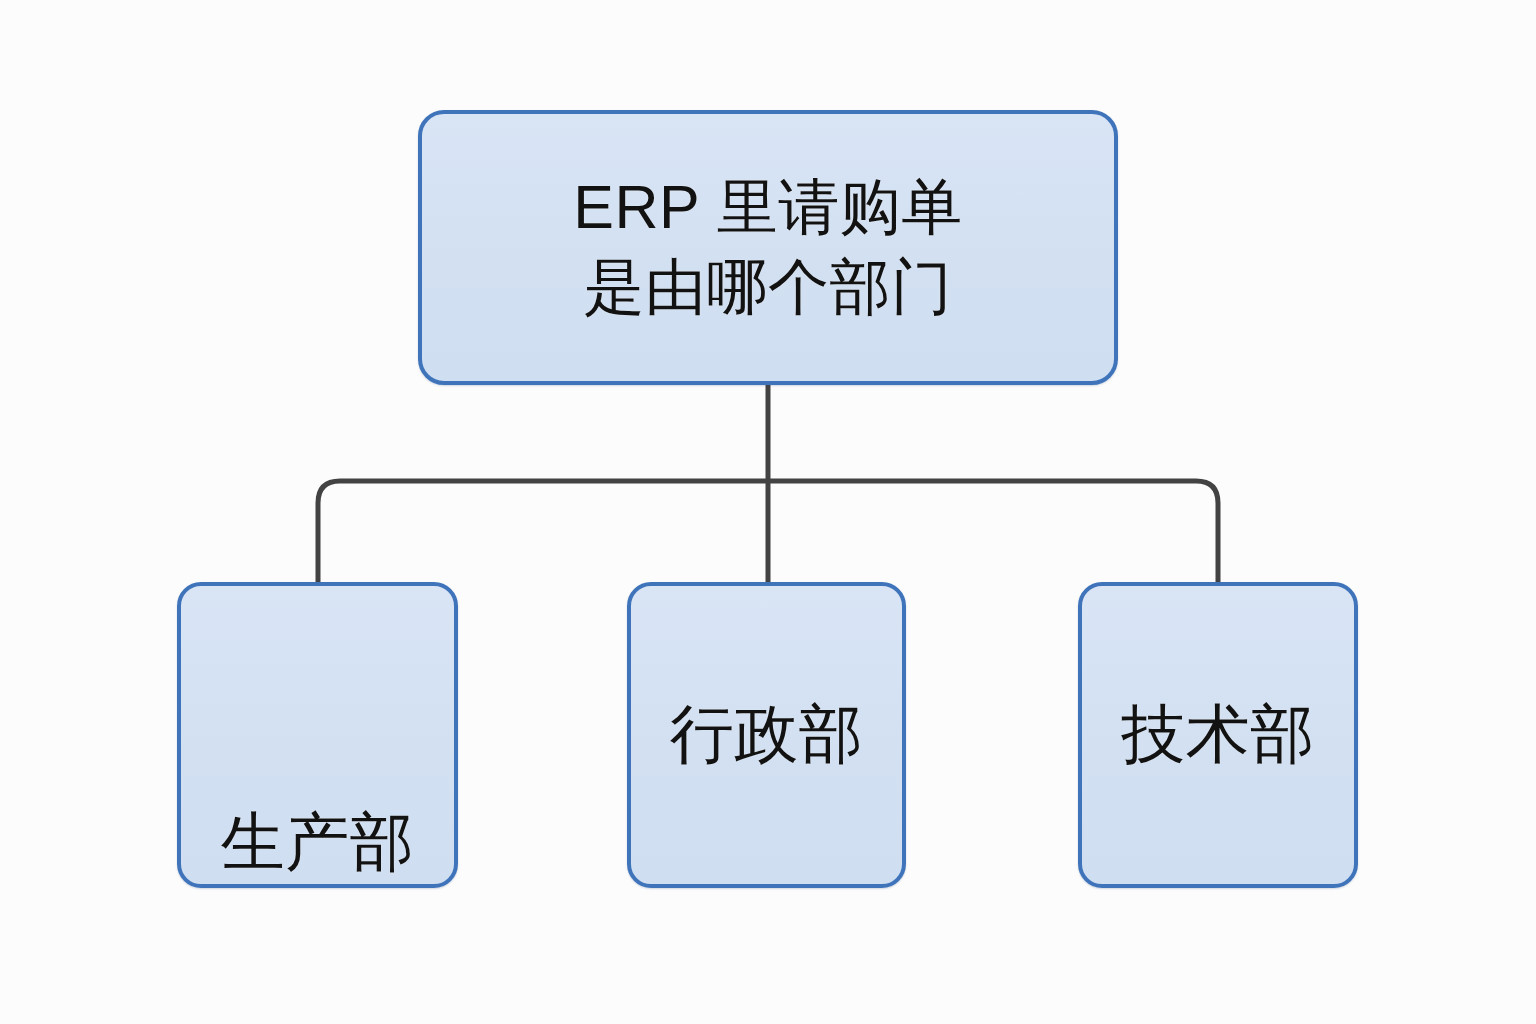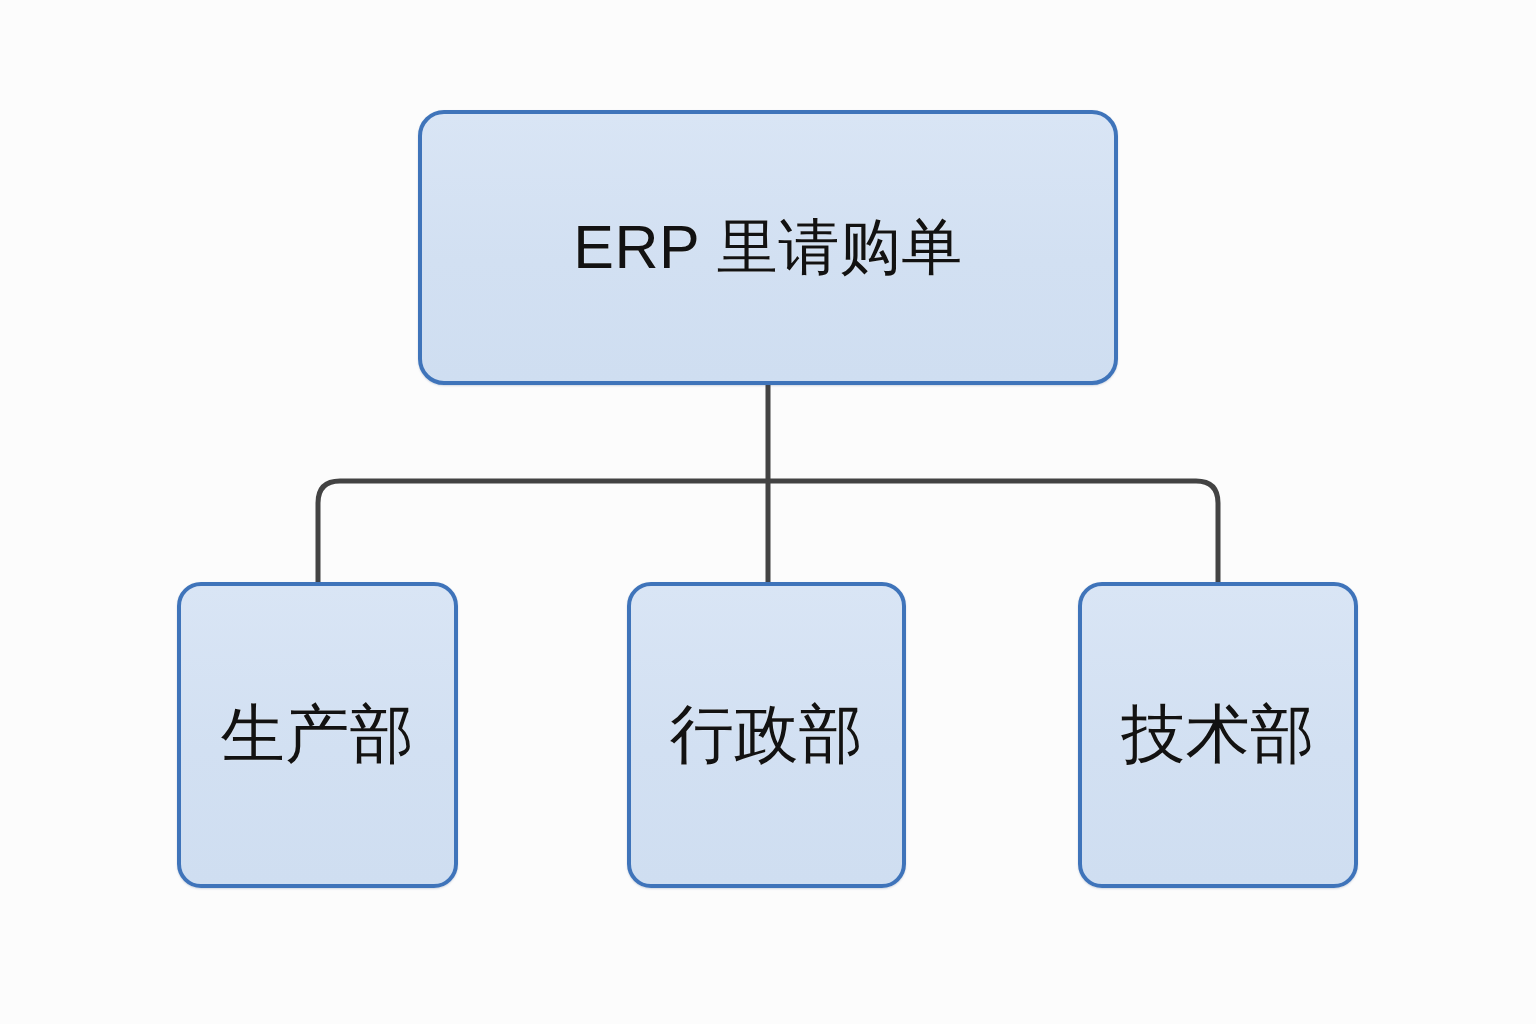--- a/index.html
+++ b/index.html
@@ -45,21 +45,21 @@
     top: 102px;
     width: 700px;
     height: 275px;
     border-radius: 26px;
   }
   .node-child {
     top: 574px;
     height: 306px;
     border-radius: 24px;
   }
-  #node-child-0 { left: 177px; width: 281px; }
+  #node-child-0 { left: 177px; width: 281px; justify-content: flex-end; }
   #node-child-1 { left: 627px; width: 279px; }
   #node-child-2 { left: 1078px; width: 280px; }
 
   .node-label {
     color: #121212;
     text-align: center;
     line-height: 1.30;
     letter-spacing: 0.5px;
     white-space: pre;
     text-shadow: 0 0 1px rgba(255,255,255,0.85);
@@ -81,20 +81,21 @@
   <svg id="connector-layer" viewBox="0 0 1536 1024" width="1536" height="1024">
     <g fill="none" stroke="#434343" stroke-width="5" stroke-linecap="butt">
       <path d="M 768 377 L 768 574"></path>
       <path d="M 768 473 L 340 473 Q 318 473 318 495 L 318 574"></path>
       <path d="M 768 473 L 1196 473 Q 1218 473 1218 495 L 1218 574"></path>
     </g>
   </svg>
 
   <div class="node node-root" id="node-root">
     <div class="node-label">ERP 里请购单</div>
+    <div class="node-label">是由哪个部门</div>
   </div>
 
   <div class="node node-child" id="node-child-0">
     <div class="node-label">生产部</div>
   </div>
 
   <div class="node node-child" id="node-child-2">
     <div class="node-label">技术部</div>
   </div>
 

